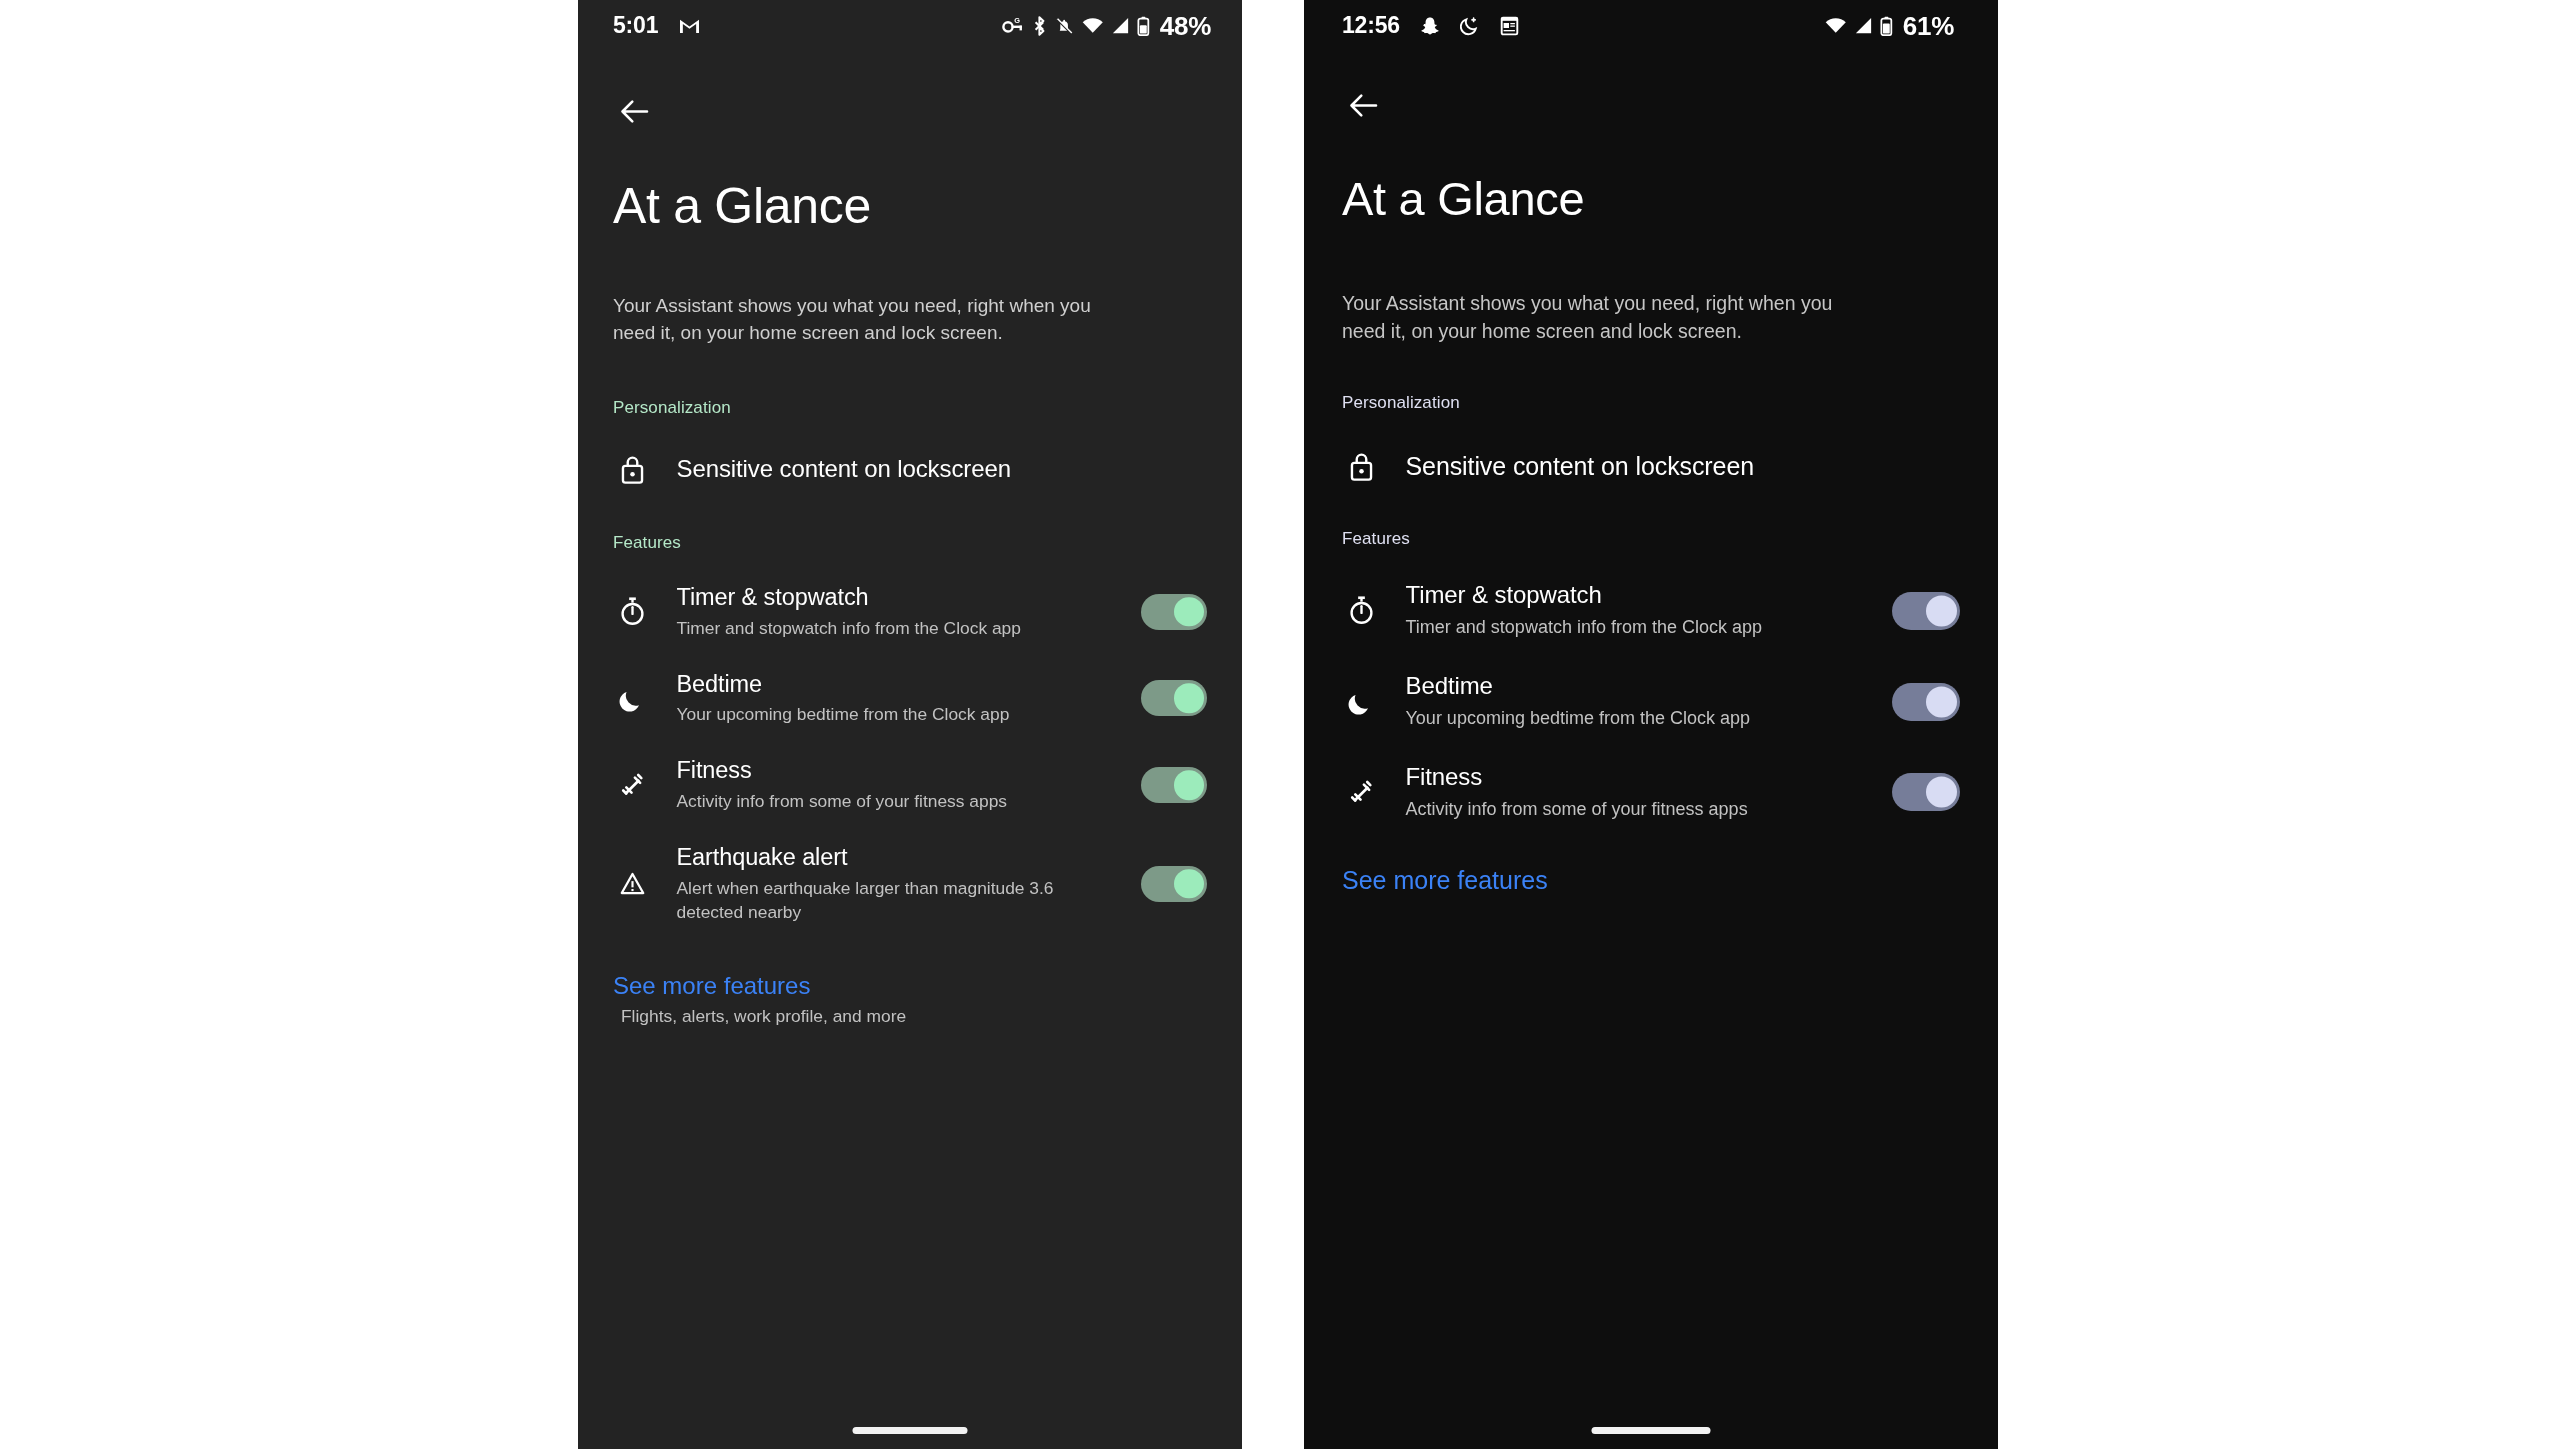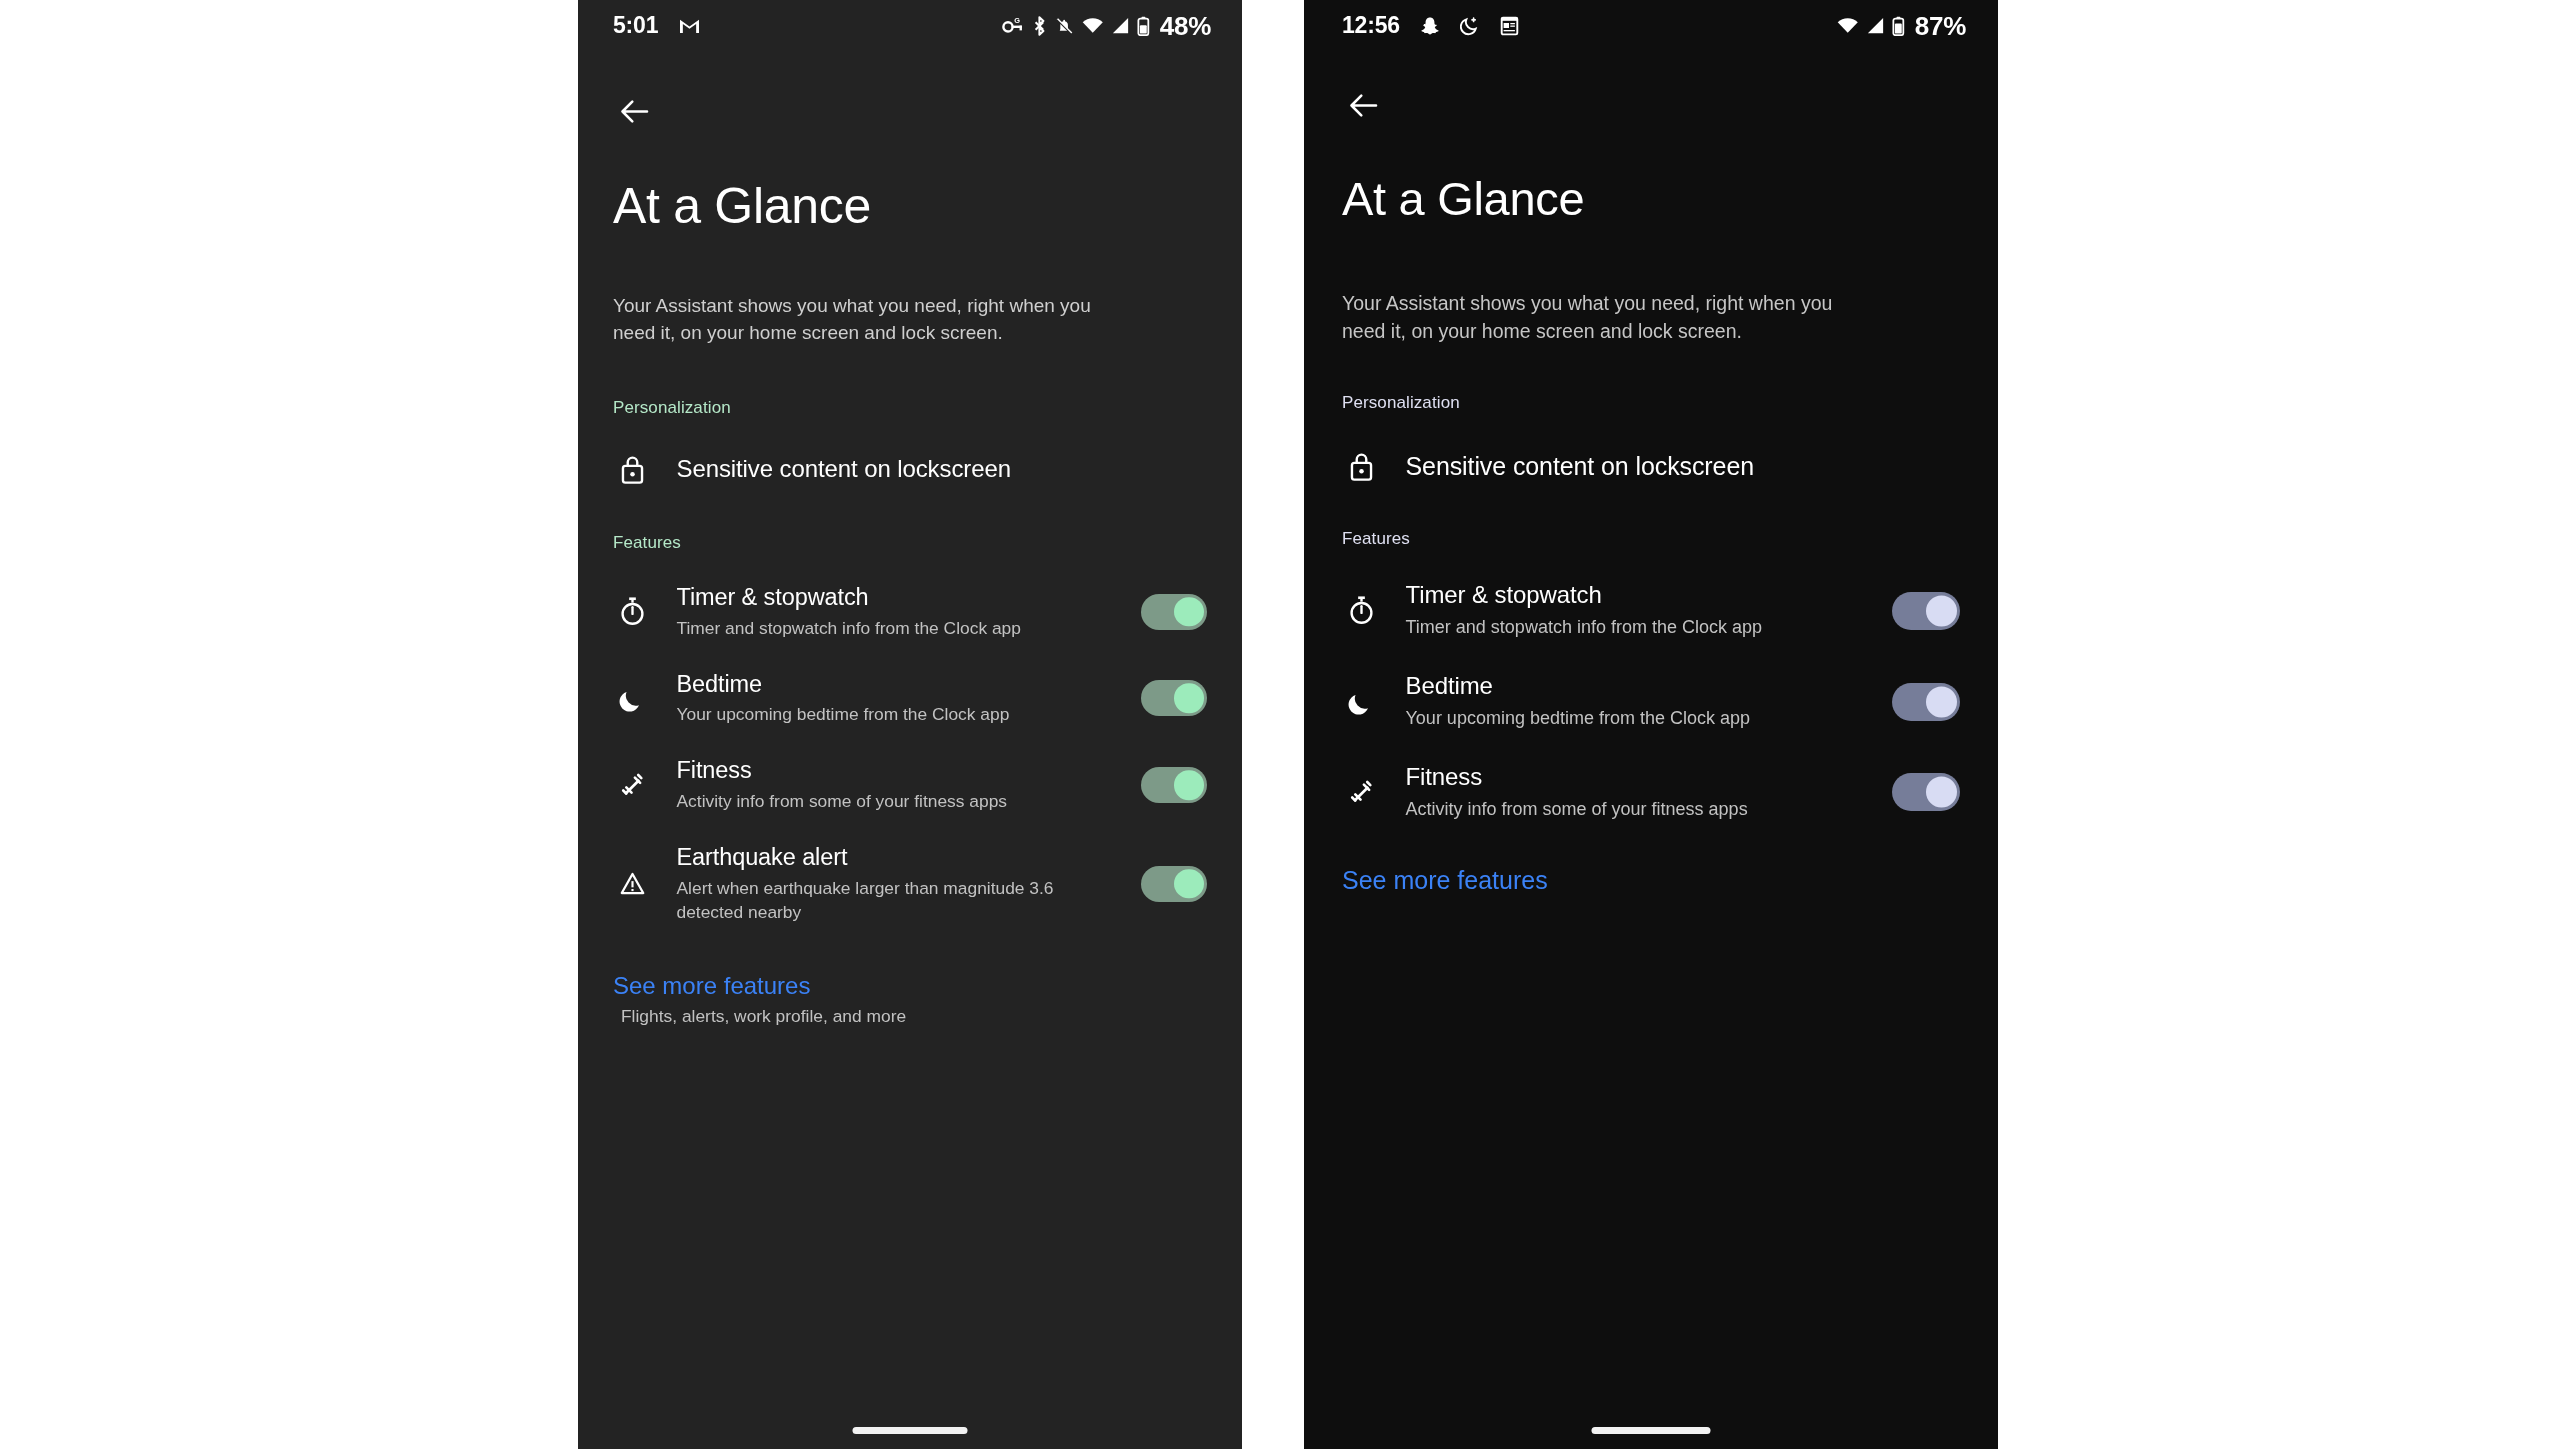--- a/index.html
+++ b/index.html
@@ -33,21 +33,21 @@
   
   .statusbar {
     height: 51px;
     flex: 0 0 auto;
     display: flex;
     align-items: center;
     justify-content: space-between;
     color: #ffffff;
   }
   .phone-left  .statusbar { padding: 0 31px 0 35px; }
-  .phone-right .statusbar { padding: 0 32px 0 38px; }
+  .phone-right .statusbar { padding: 0 44px 0 38px; }
   .sb-left, .sb-right { display: flex; align-items: center; }
   .sb-left  { gap: 20px; }
   .sb-right { gap: 7.4px; }
   .sb-time {
     font-size: 23px;
     font-weight: 700;
     letter-spacing: -0.2px;
     line-height: 1;
     white-space: nowrap;
   }
@@ -360,21 +360,21 @@
           <path d="M11 16.4L0.6 5.4a15.2 15.2 0 0120.8 0L11 16.4z" fill="#fff"></path>
         </svg>
         <svg class="sb-ico" width="19" height="17.4" viewBox="0 0 20 18">
           <path d="M18 1v16H2L18 1z" fill="#fff"></path>
         </svg>
         <svg class="sb-ico" width="12.7" height="20" viewBox="0 0 13 20">
           <rect x="4.6" y="0.6" width="4" height="2" rx="0.6" fill="#fff"></rect>
           <rect x="1.4" y="2.4" width="10.2" height="17" rx="2" fill="none" stroke="#fff" stroke-width="1.8"></rect>
           <rect x="3" y="7.4" width="7" height="10.4" rx="1" fill="#fff"></rect>
         </svg>
-        <span class="sb-batt-txt">87%</span>
+        <span class="sb-batt-txt">61%</span>
       </div>
     </div>
 
     <div class="backrow">
       <div class="back-btn">
         <svg width="29.5" height="27" viewBox="0 0 24 22">
           <path d="M22 11H2M10 3L2 11l8 8" fill="none" stroke="#fff" stroke-width="2.1" stroke-linecap="round" stroke-linejoin="round"></path>
         </svg>
       </div>
     </div>

